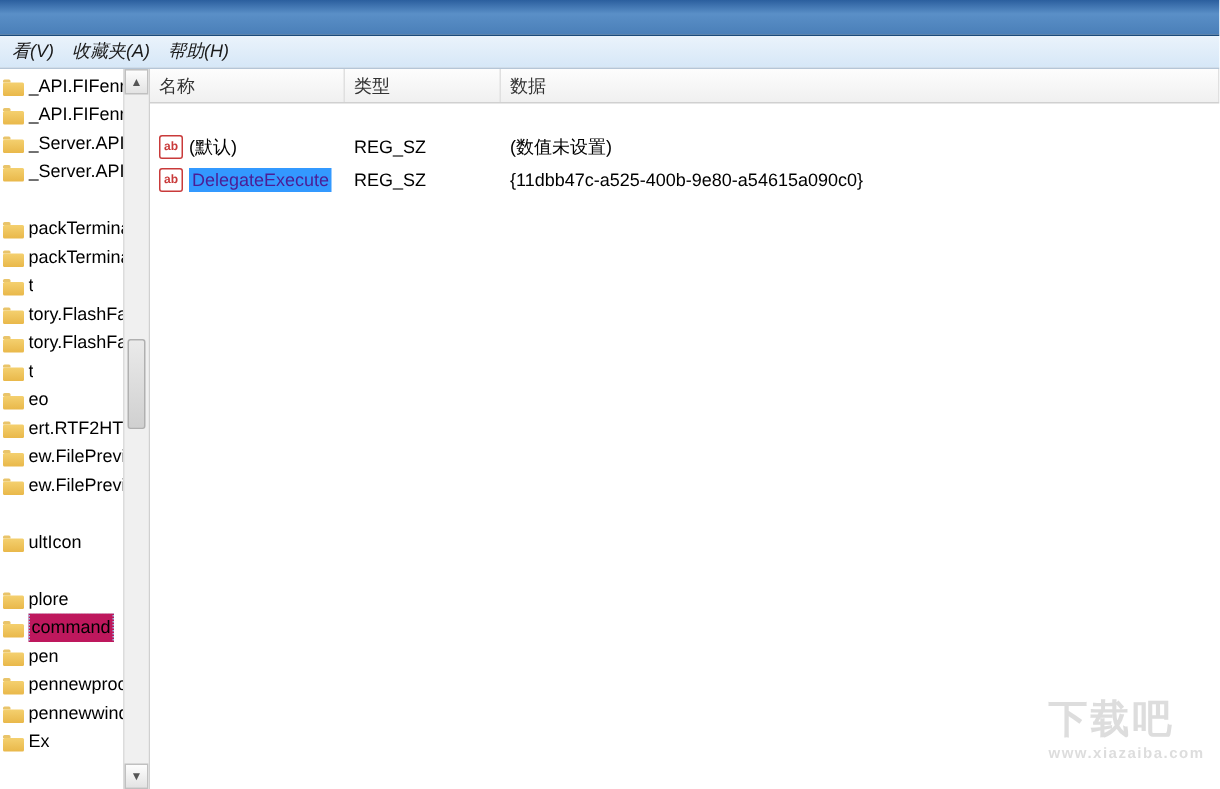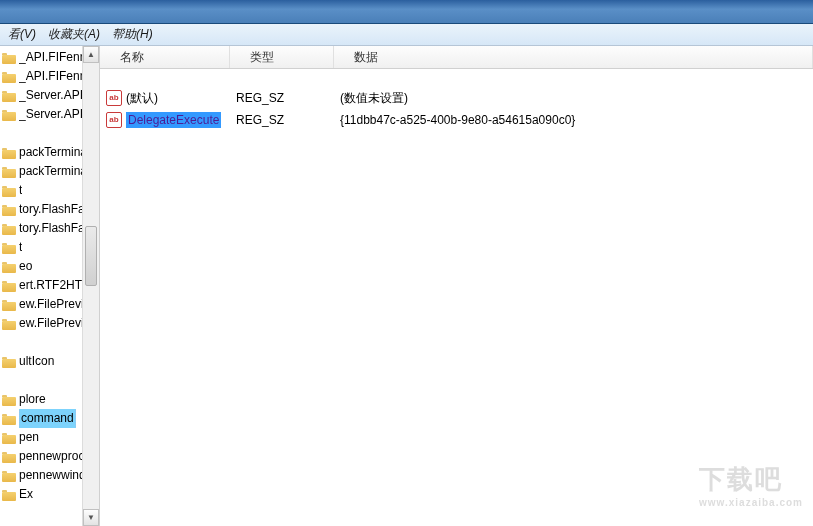--- a/index.html
+++ b/index.html
@@ -12,29 +12,29 @@
   
   .content { display: flex; height: calc(526px - 24px - 22px); background: #fff; }
   
   .tree-panel { width: 100px; border-right: 1px solid #d0d0d0; overflow: hidden; background: #fff; position: relative; }
   .tree-inner { padding: 2px 0; font-size: 12px; line-height: 19px; white-space: nowrap; }
   .tree-row { display: flex; align-items: center; height: 19px; padding-left: 2px; overflow: hidden; }
   .folder-icon { width: 14px; height: 12px; margin-right: 3px; flex-shrink: 0; display: inline-block; position: relative; }
   .folder-icon::before { content: ""; position: absolute; top: 1px; left: 0; width: 5px; height: 2px; background: #e9c46a; border-radius: 1px 1px 0 0; }
   .folder-icon::after { content: ""; position: absolute; top: 3px; left: 0; width: 14px; height: 9px; background: linear-gradient(to bottom, #f4d06f, #e9b84a); border-radius: 1px; }
   .tree-label { overflow: hidden; text-overflow: clip; white-space: nowrap; }
-  .tree-row.selected .tree-label { background: #7dd3fc; border: 1px dotted #99c2e8; padding: 0 1px; }
+  .tree-row.selected .tree-label { background: #be185d; border: 1px dotted #99c2e8; padding: 0 1px; }
   .tree-vscroll { position: absolute; right: 0; top: 0; bottom: 0; width: 17px; background: #f0f0f0; border-left: 1px solid #dcdcdc; }
   .tree-vscroll .arrow { height: 17px; background: linear-gradient(#fdfdfd,#e3e3e3); border: 1px solid #c0c0c0; display:flex; align-items:center; justify-content:center; font-size:8px; color:#555; }
   .tree-vscroll .thumb { position:absolute; left:2px; right:2px; top:180px; height:60px; background: linear-gradient(#eaeaea,#d0d0d0); border:1px solid #b0b0b0; border-radius:2px; }
   .tree-vscroll .arrow.down { position:absolute; bottom:0; left:0; right:0; }
 
   .list-panel { flex: 1; position: relative; background: #fff; }
   .list-header { height: 23px; display: flex; align-items: stretch; border-bottom: 1px solid #d0d0d0; background: linear-gradient(#fdfdfd, #f0f0f0); font-size: 12px; }
-  .col { display: flex; align-items: center; padding-left: 20px; border-right: 1px solid #e0e0e0; color: #333; }
+  .col { display: flex; align-items: center; padding-left: 6px; border-right: 1px solid #e0e0e0; color: #333; }
   .col-name { width: 130px; }
   .col-type { width: 104px; }
   .col-data { flex: 1; text-align: right; }
   
   .list-body { padding-top: 18px; }
   .list-row { height: 22px; display: flex; align-items: center; }
   .cell { display: flex; align-items: center; padding-left: 6px; overflow: hidden; white-space: nowrap; }
   .cell-name { width: 130px; }
   .cell-type { width: 104px; }
   .cell-data { flex: 1; position: relative; }

